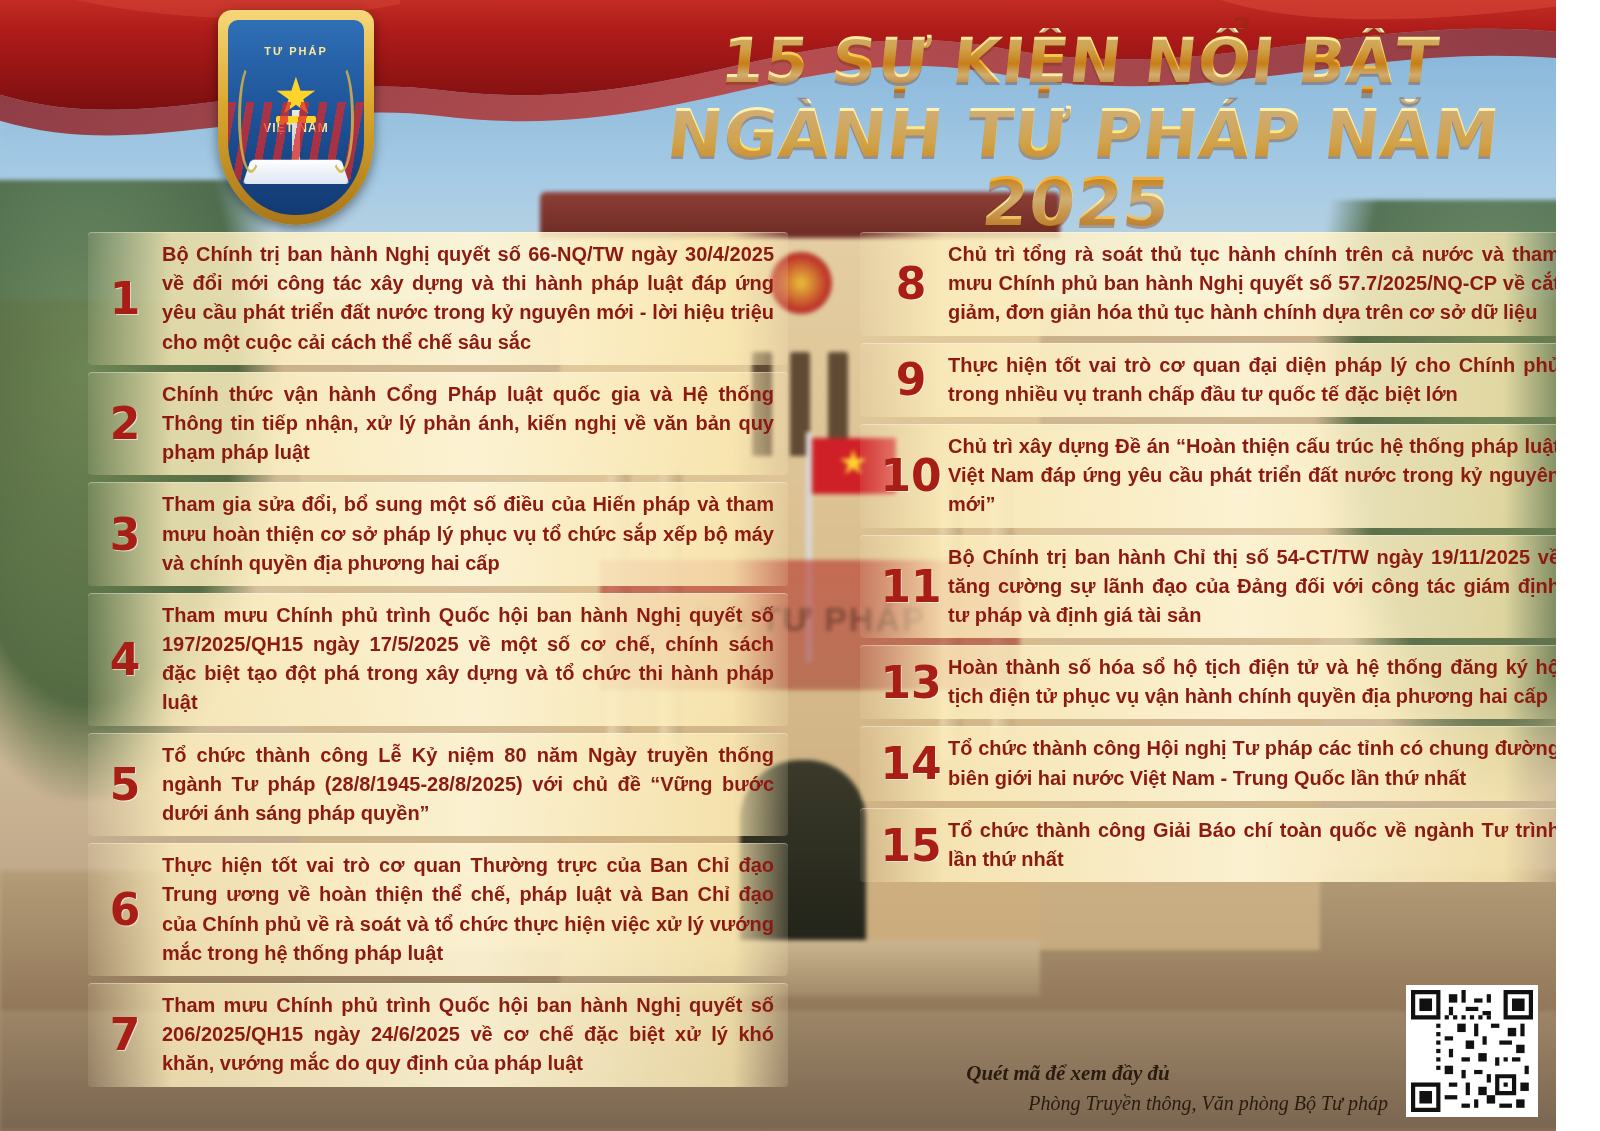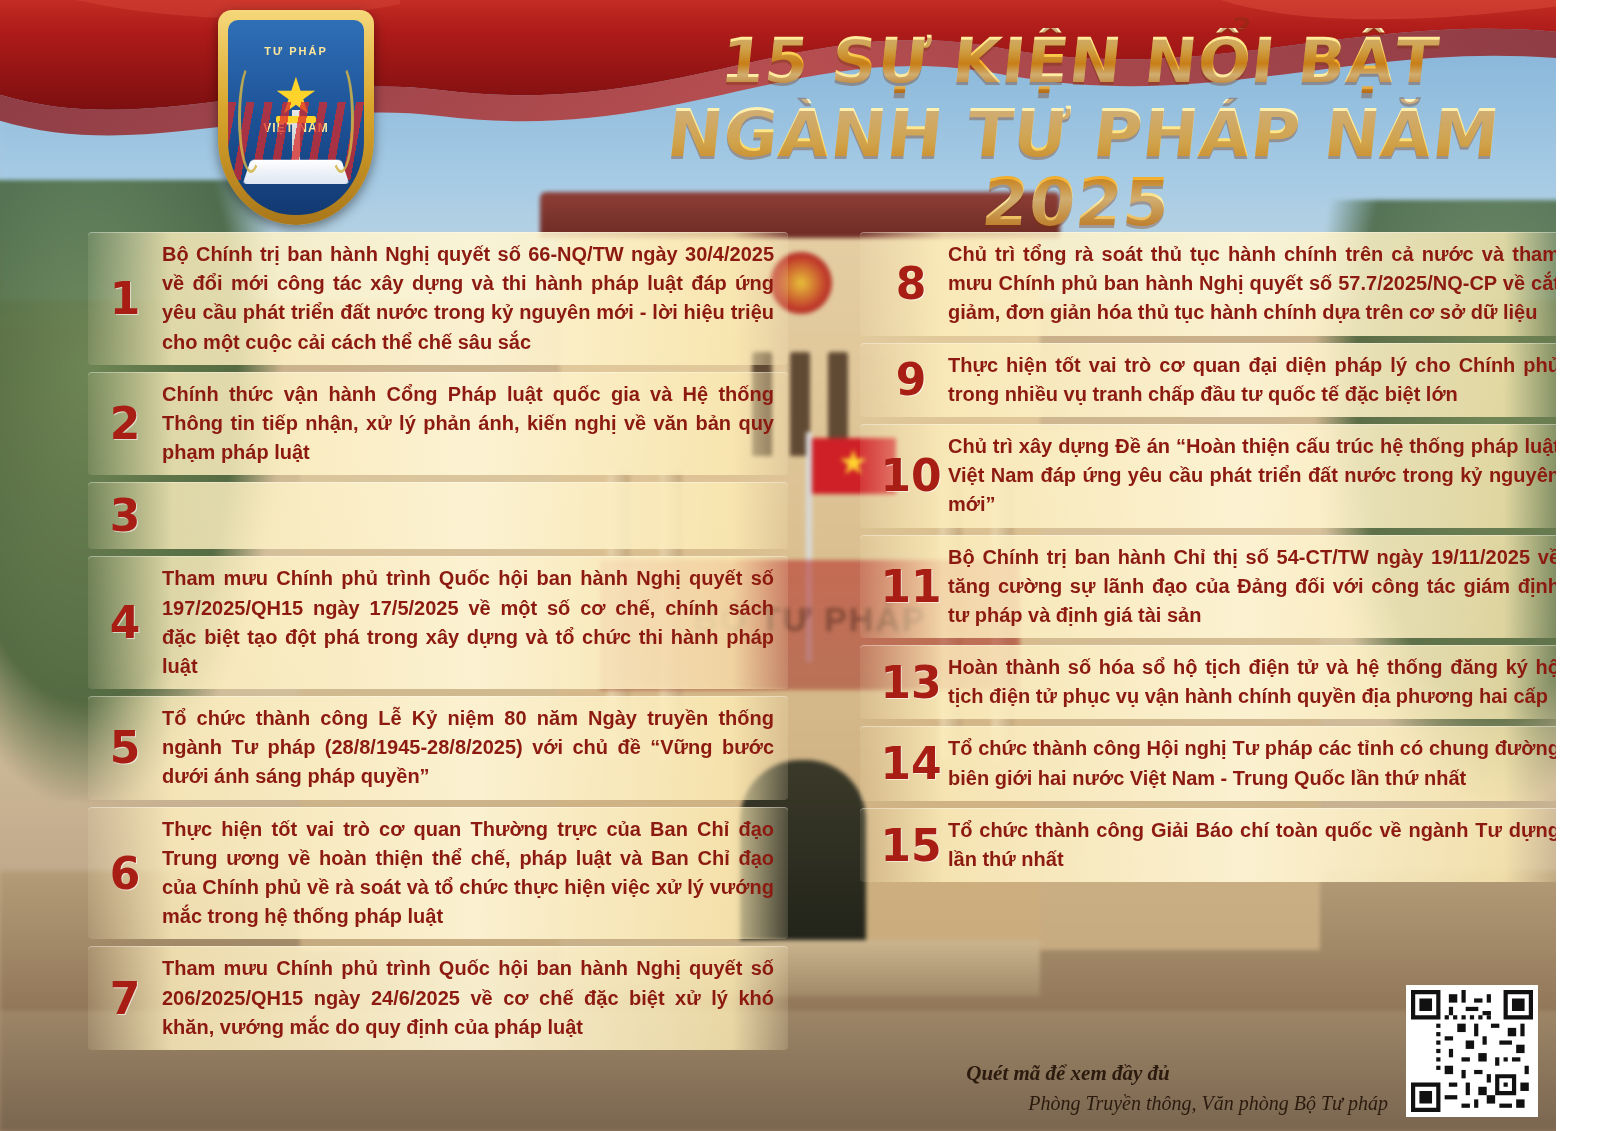--- a/index.html
+++ b/index.html
@@ -312,20 +312,21 @@
     <div class="item">
       <div class="num">1</div>
       <div class="txt">Bộ Chính trị ban hành Nghị quyết số 66-NQ/TW ngày 30/4/2025 về đổi mới công tác xây dựng và thi hành pháp luật đáp ứng yêu cầu phát triển đất nước trong kỷ nguyên mới - lời hiệu triệu cho một cuộc cải cách thể chế sâu sắc</div>
     </div>
     <div class="item">
       <div class="num">2</div>
       <div class="txt">Chính thức vận hành Cổng Pháp luật quốc gia và Hệ thống Thông tin tiếp nhận, xử lý phản ánh, kiến nghị về văn bản quy phạm pháp luật</div>
     </div>
     <div class="item">
       <div class="num">3</div>
+      <div class="txt">Tham gia sửa đổi, bổ sung một số điều của Hiến pháp và tham mưu hoàn thiện cơ sở pháp lý phục vụ tổ chức sắp xếp bộ máy và chính quyền địa phương hai cấp</div>
     </div>
     <div class="item">
       <div class="num">4</div>
       <div class="txt">Tham mưu Chính phủ trình Quốc hội ban hành Nghị quyết số 197/2025/QH15 ngày 17/5/2025 về một số cơ chế, chính sách đặc biệt tạo đột phá trong xây dựng và tổ chức thi hành pháp luật</div>
     </div>
     <div class="item">
       <div class="num">5</div>
       <div class="txt">Tổ chức thành công Lễ Kỷ niệm 80 năm Ngày truyền thống ngành Tư pháp (28/8/1945-28/8/2025) với chủ đề “Vững bước dưới ánh sáng pháp quyền”</div>
     </div>
     <div class="item">
@@ -358,21 +359,21 @@
     <div class="item">
       <div class="num">13</div>
       <div class="txt">Hoàn thành số hóa sổ hộ tịch điện tử và hệ thống đăng ký hộ tịch điện tử phục vụ vận hành chính quyền địa phương hai cấp</div>
     </div>
     <div class="item">
       <div class="num">14</div>
       <div class="txt">Tổ chức thành công Hội nghị Tư pháp các tỉnh có chung đường biên giới hai nước Việt Nam - Trung Quốc lần thứ nhất</div>
     </div>
     <div class="item">
       <div class="num">15</div>
-      <div class="txt">Tổ chức thành công Giải Báo chí toàn quốc về ngành Tư dựng lần thứ nhất</div>
+      <div class="txt">Tổ chức thành công Giải Báo chí toàn quốc về ngành Tư trình lần thứ nhất</div>
     </div>
   </div>
 
   <div class="footer">
     <div class="l1">Quét mã để xem đầy đủ</div>
     <div class="l2">Phòng Truyền thông, Văn phòng Bộ Tư pháp</div>
   </div>
 
   <div class="qr">
     <svg class="qr-inner" viewBox="0 0 29 29">

